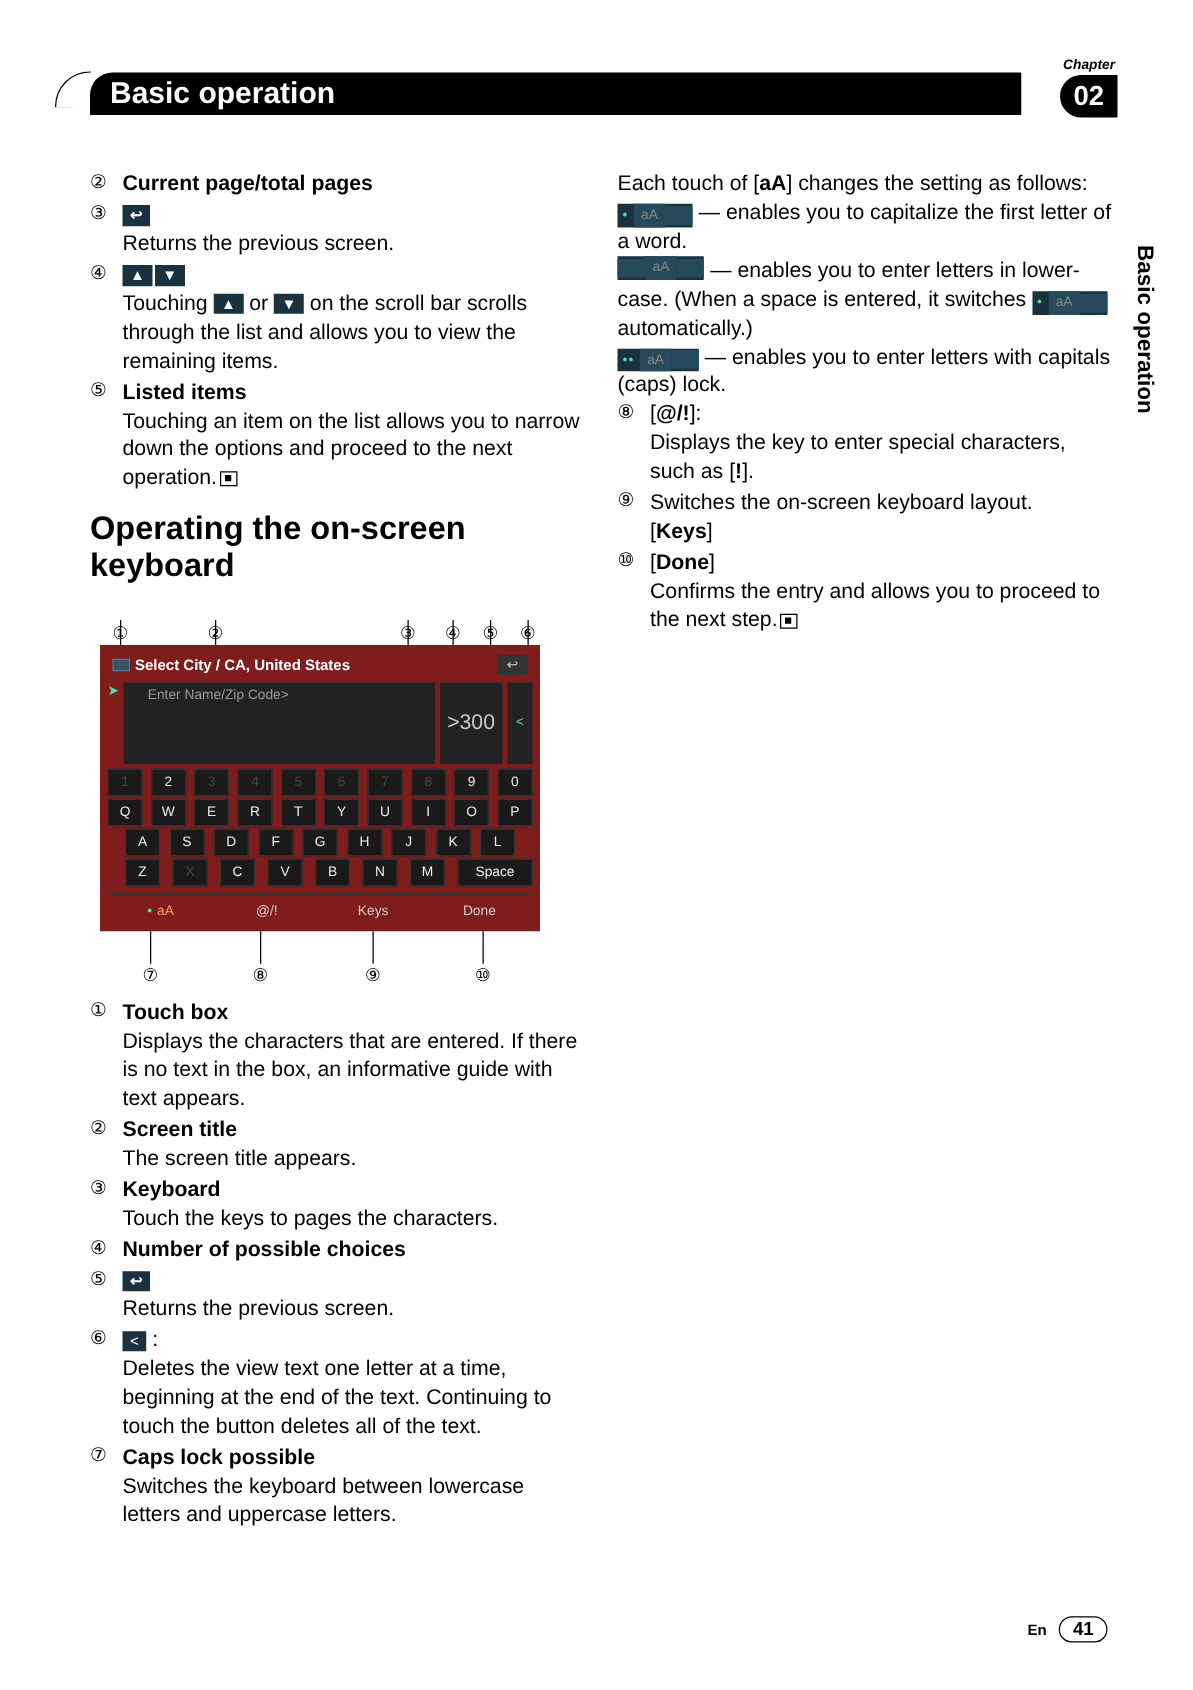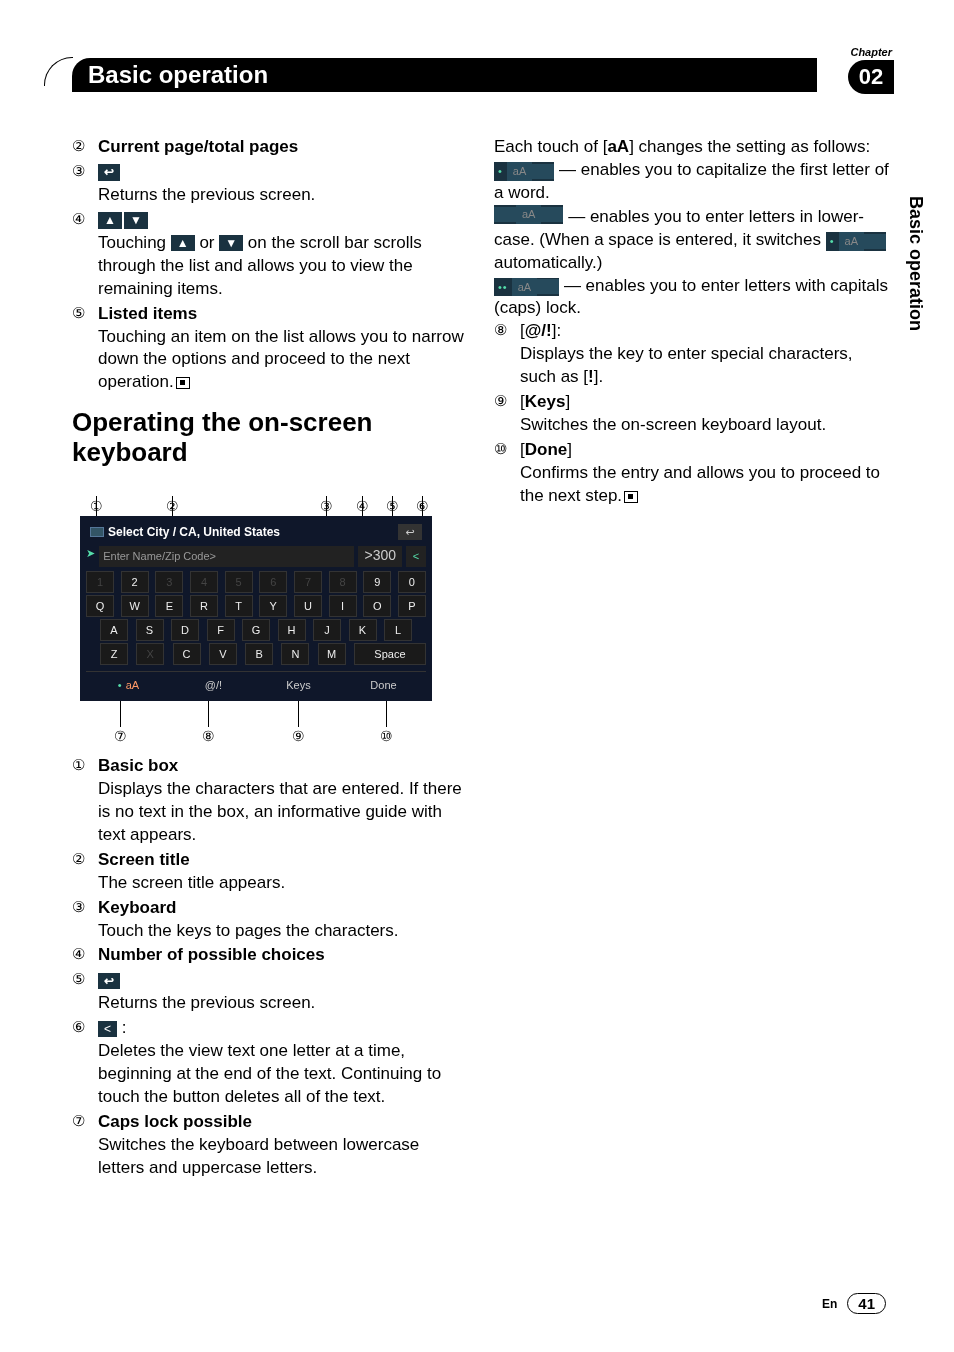--- a/index.html
+++ b/index.html
@@ -52,33 +52,33 @@
 
   .bullet-note { display: flex; }
   .bullet-note .sq { width: 22px; flex: 0 0 22px; }
   .bullet-note .txt { flex: 1; }
 
   
   .kbd-fig { width: 352px; margin: 4px 0 8px 8px; }
   .kbd-callouts-top, .kbd-callouts-bot { display: flex; font-size: 14px; align-items: flex-end; height: 40px; position: relative; }
   .kbd-callouts-top span, .kbd-callouts-bot span { position: absolute; }
   .kbd-callouts-top .line, .kbd-callouts-bot .line { position: absolute; width: 1px; background: #000; }
-  .kbd-screen { background: #0f172a; color: #ccc; font-size: 11px; padding: 6px; }
+  .kbd-screen { background: #7f1d1d; color: #ccc; font-size: 11px; padding: 6px; }
   .kbd-header { display: flex; align-items: center; gap: 4px; padding: 2px 4px; }
   .kbd-flag { width: 14px; height: 10px; background: linear-gradient(#356,#356); border: 1px solid #579; }
   .kbd-title { font-weight: 700; font-size: 12px; color: #fff; flex: 1; }
   .kbd-back { width: 24px; height: 16px; background: #333; display: flex; align-items: center; justify-content: center; }
   .kbd-input-row { display: flex; gap: 4px; margin: 4px 0; }
-  .kbd-input { flex: 1; background: #222; padding: 3px 4px; color: #999; font-size: 11px; }
-  .kbd-count { background: #222; padding: 0 6px; color: #ccc; font-size: 14px; }
+  .kbd-input { flex: 1; background: #222; padding: 3px 19px; color: #999; font-size: 11px; }
+  .kbd-count { background: #222; padding: 21px 6px; color: #ccc; font-size: 17px; }
   .kbd-del { width: 20px; background: #222; display:flex;align-items:center;justify-content:center; }
   .kbd-rows { margin-top: 4px; }
   .kbd-row { display: flex; justify-content: space-between; margin: 2px 0; }
   .kbd-key { width: 28px; height: 22px; background: #1a1a1a; color: #eee; font-size: 11px; display: flex; align-items: center; justify-content: center; border: 1px solid #333; }
-  .kbd-key.wide { width: 72px; }
+  .kbd-key.wide { width: 60px; }
   .kbd-key.dark { color: #444; }
   .kbd-bottom { display: flex; justify-content: space-between; margin-top: 6px; border-top: 1px solid #333; padding-top: 4px; }
   .kbd-bkey { flex:1; text-align:center; font-size: 11px; color: #ccc; padding: 2px 0; }
 
   .icon-img { display: inline-block; vertical-align: middle; background: #264a5c; color: #fff; font-size: 12px; padding: 1px 6px; line-height: 1.2; }
   .icon-img.dark { background: #1a3240; }
   .icon-img.arrow { font-weight: 700; }
   .aa-icon { display:inline-flex; align-items:center; background:#1a3240; color:#888; font-size:11px; padding:0; }
   .aa-icon .dots { padding:2px 4px; color:#5da; letter-spacing:1px; }
   .aa-icon .aa { background:#264a5c; padding:2px 6px; }
@@ -234,21 +234,21 @@
           <div class="line" style="left:306px;top:0;height:26px"></div>
           <span style="left:34px;top:26px">⑦</span>
           <span style="left:122px;top:26px">⑧</span>
           <span style="left:212px;top:26px">⑨</span>
           <span style="left:300px;top:26px">⑩</span>
         </div>
       </div>
 
       <div class="item">
         <div class="num circ">①</div>
-        <div class="body"><span class="title">Basic box</span><span class="desc">Displays the characters that are entered. If there is no text in the box, an informative guide with text appears.</span></div>
+        <div class="body"><span class="title">Touch box</span><span class="desc">Displays the characters that are entered. If there is no text in the box, an informative guide with text appears.</span></div>
       </div>
       <div class="item">
         <div class="num circ">②</div>
         <div class="body"><span class="title">Screen title</span><span class="desc">The screen title appears.</span></div>
       </div>
       <div class="item">
         <div class="num circ">③</div>
         <div class="body"><span class="title">Keyboard</span><span class="desc">Touch the keys to pages the characters.</span></div>
       </div>
       <div class="item">
@@ -299,22 +299,22 @@
         <div class="num circ">⑧</div>
         <div class="body">
           <p><span>[</span><b>@/!</b><span>]:</span></p>
           <p><span>Displays the key to enter special characters, such as [</span><b>!</b><span>].</span></p>
         </div>
       </div>
 
       <div class="item">
         <div class="num circ">⑨</div>
         <div class="body">
+          <p>Switches the on-screen keyboard layout.</p>
           <p><span>[</span><b>Keys</b><span>]</span></p>
-          <p>Switches the on-screen keyboard layout.</p>
         </div>
       </div>
 
       <div class="item">
         <div class="num circ">⑩</div>
         <div class="body">
           <p><span>[</span><b>Done</b><span>]</span></p>
           <p><span>Confirms the entry and allows you to proceed to the next step.</span><span class="end-sq"></span></p>
         </div>
       </div>

